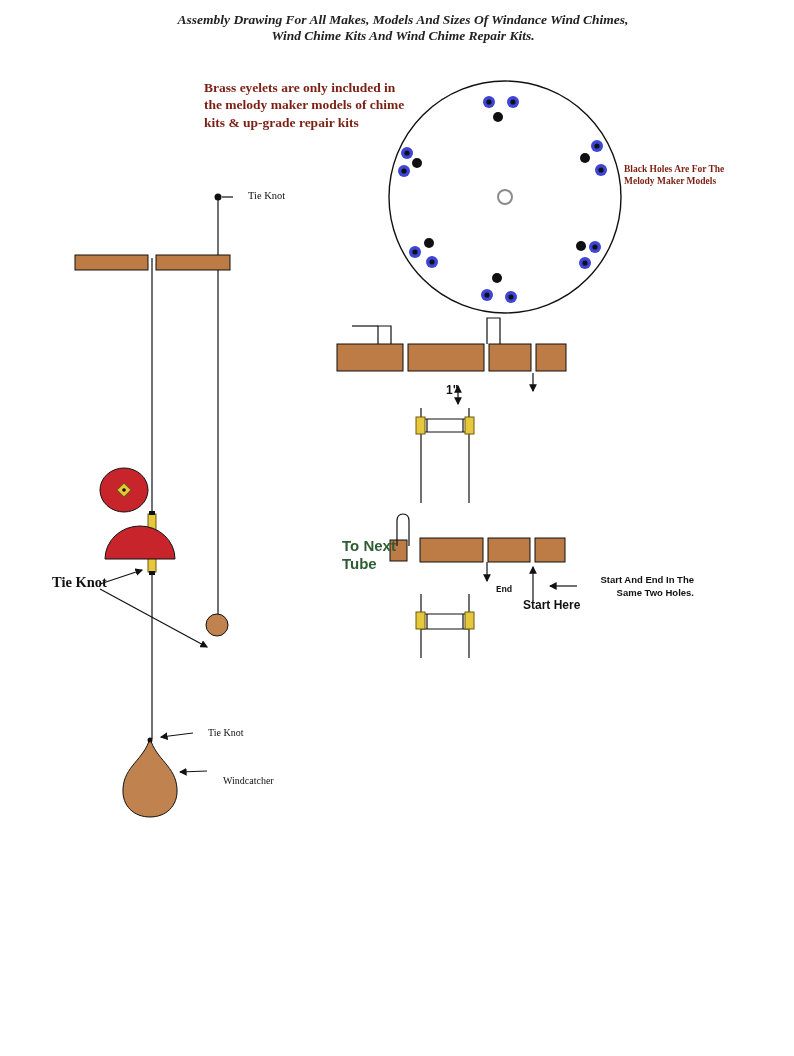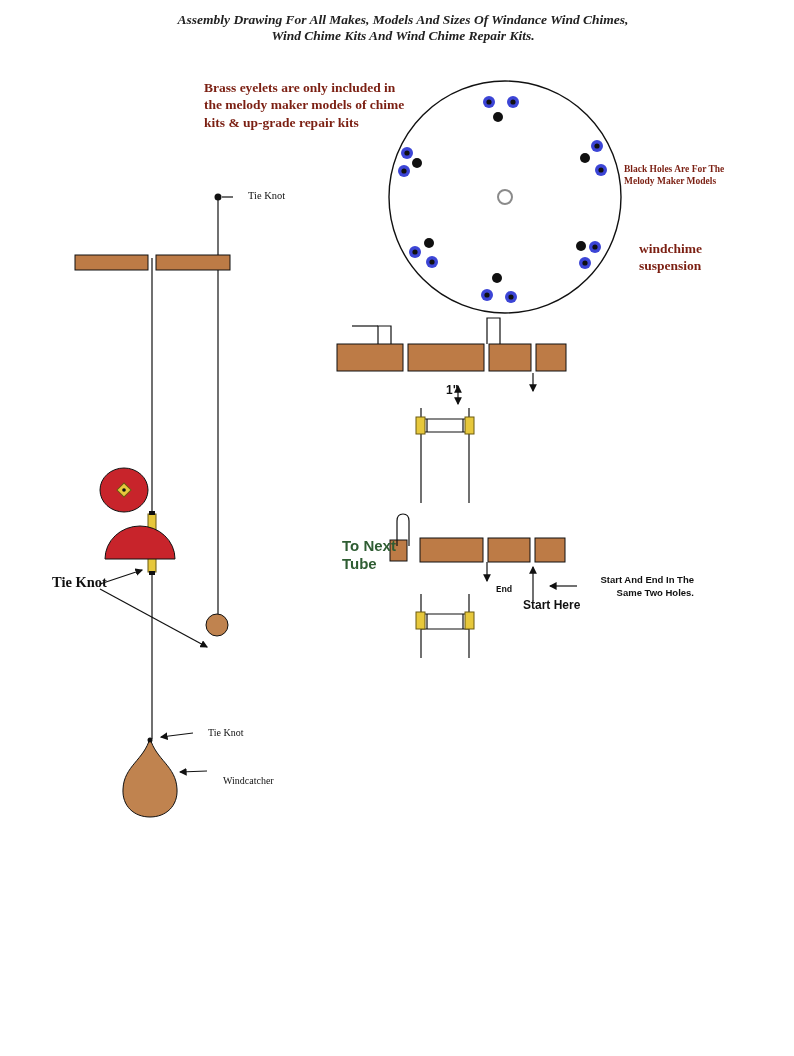--- a/index.html
+++ b/index.html
@@ -153,19 +153,18 @@
   </svg>
 
   <div class="lbl title t1">Assembly Drawing For All Makes,  Models And Sizes Of Windance Wind Chimes,</div>
   <div class="lbl title t2">Wind Chime Kits And Wind Chime Repair Kits.</div>
   <div class="lbl brass-note">Brass eyelets are only included in the melody maker models of chime kits &amp; up-grade repair kits</div>
   <div class="lbl tieknot-top">Tie Knot</div>
   <div class="lbl tieknot-main">Tie Knot</div>
   <div class="lbl tieknot-bottom">Tie Knot</div>
   <div class="lbl windcatcher">Windcatcher</div>
   <div class="lbl black-holes">Black Holes Are For The Melody Maker Models</div>
-  <div class="lbl windchime-susp">windchime suspension</div>
   <div class="lbl meas">1"</div>
   <div class="lbl to-next">To Next Tube</div>
   <div class="lbl end-lbl">End</div>
   <div class="lbl start-here">Start Here</div>
   <div class="lbl same-holes">Start And End In The Same Two Holes.</div>
 </div>
 
 </body></html>

